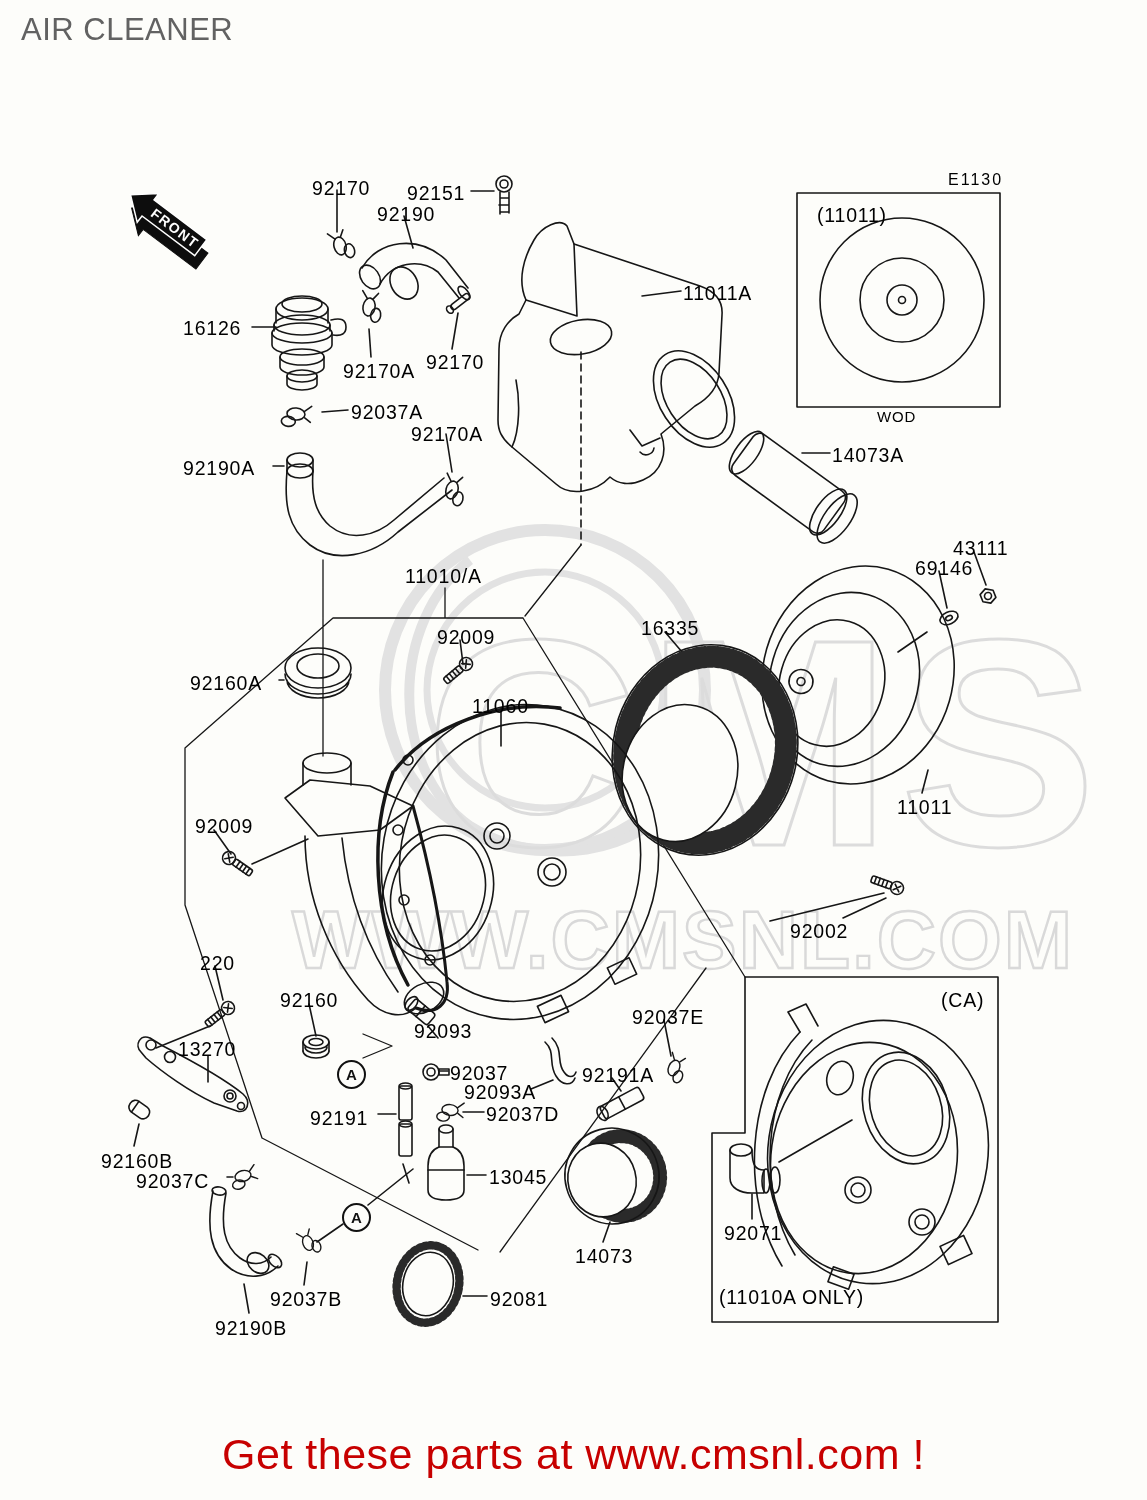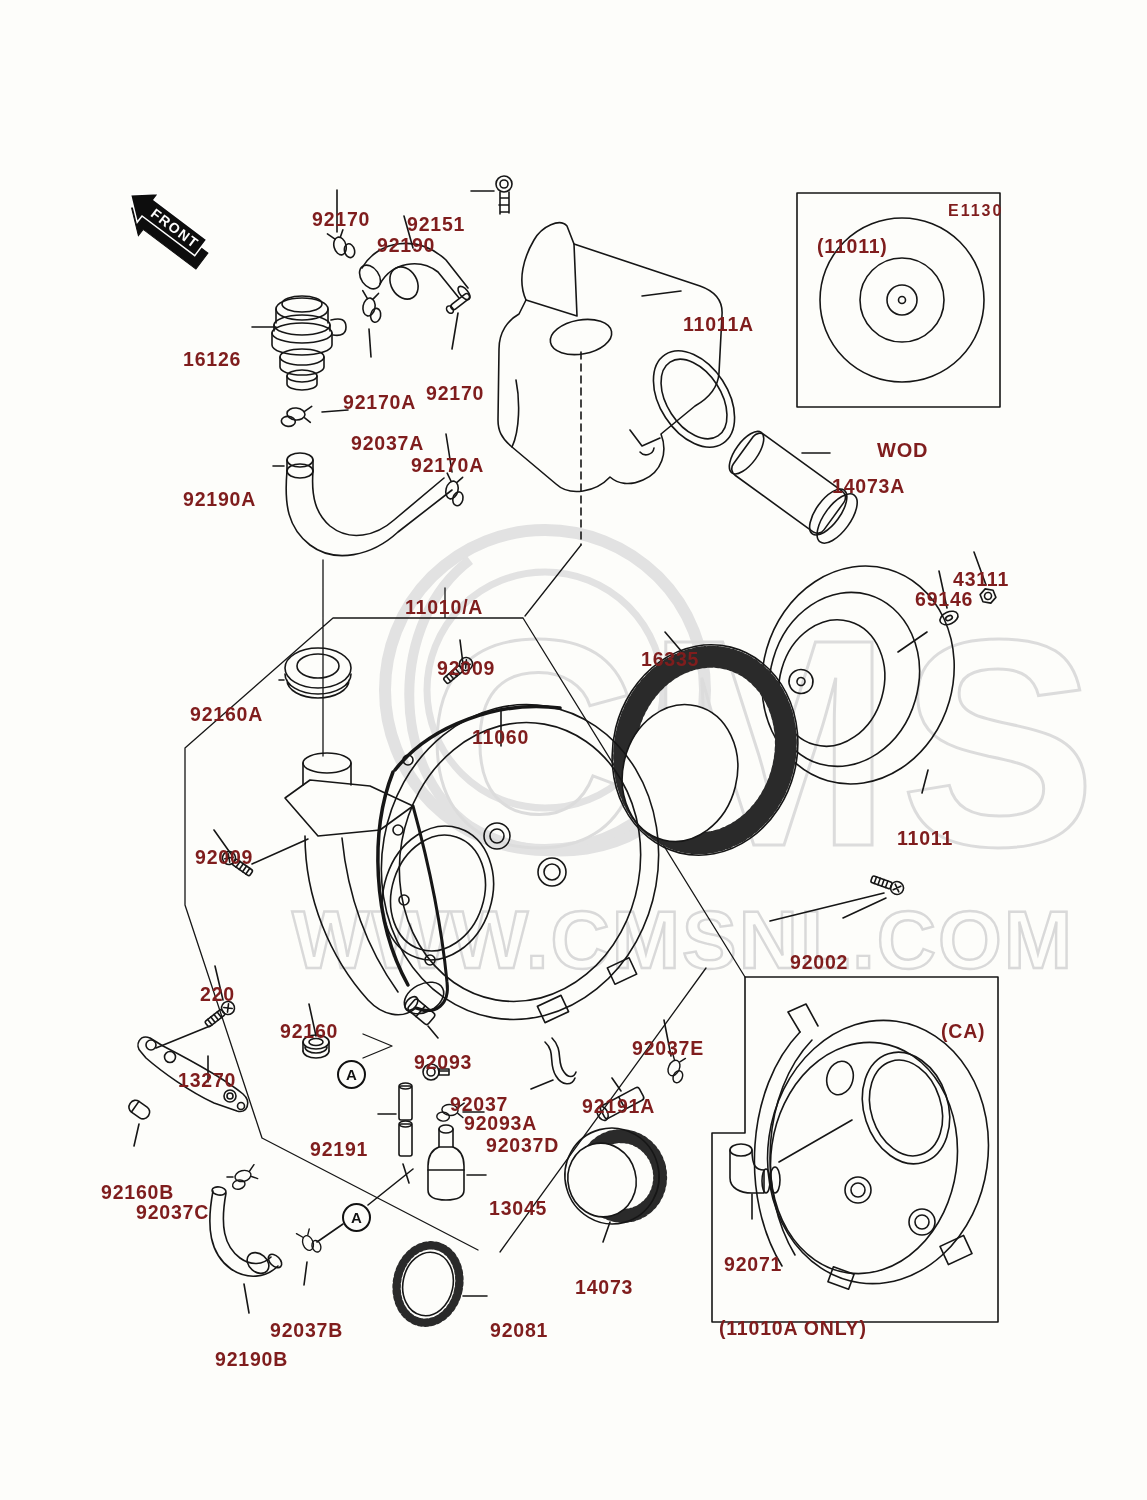--- a/index.html
+++ b/index.html
@@ -1,22 +1,22 @@
 <!DOCTYPE html>
 <html><head>
 <meta charset="utf-8">
 <style>
   html,body{margin:0;padding:0;background:#ffffff;}
   #page{position:relative;width:1147px;height:1500px;background:#fdfdfa;overflow:hidden;
         font-family:"Liberation Sans",sans-serif;}
   #diagram-svg{position:absolute;left:0;top:0;}
   .title{position:absolute;left:21px;top:12px;font-size:31px;color:#626262;
          letter-spacing:.5px;white-space:nowrap;}
-  .plabel{position:absolute;font-weight:bold;font-size:19.5px;letter-spacing:.8px;
-          color:#7f1d1d;white-space:nowrap;margin-top:31px;}
+  .plabel{position:absolute;font-weight:normal;font-size:19.5px;letter-spacing:.8px;
+          color:#000000;white-space:nowrap;}
   .small{font-size:16px;letter-spacing:2px;}
   .acircle{position:absolute;width:25px;height:25px;border:2px solid #111;border-radius:50%;
            font-weight:bold;font-size:15px;line-height:25px;text-align:center;color:#111;
            background:transparent;}
   .footer{position:absolute;left:0;right:0;top:1430px;text-align:center;font-size:43px;
           color:#c70000;letter-spacing:.5px;}
   .front-wrap{position:absolute;left:112px;top:176px;width:130px;height:110px;}
 </style>
 </head>
 <body>
@@ -309,24 +309,26 @@
   <div class="front-wrap">
     <svg width="130" height="110" viewBox="0 0 130 110">
       <g transform="rotate(37 60 50)">
         <polygon points="12,55 34,37 34,45 100,45 100,65 34,65 34,73" fill="#0d0d0d" stroke="#0d0d0d" transform="translate(5,5)"></polygon>
         <polygon points="8,50 30,32 30,40 96,40 96,60 30,60 30,68" fill="#0d0d0d" stroke="#ffffff" stroke-width="1.5"></polygon>
         <text x="36" y="55" fill="#ffffff" font-size="14" font-weight="bold" letter-spacing="1.5" font-family="Liberation Sans, sans-serif">FRONT</text>
       </g>
     </svg>
   </div>
 
+  <div class="title">AIR CLEANER</div>
+  <div class="footer">Get these parts at www.cmsnl.com !</div>
 
   <div class="plabel small" style="left:948px;top:171px">E1130</div>
   <div class="plabel" style="left:817px;top:204px">(11011)</div>
-  <div class="plabel" style="left:877px;top:408px;font-size:20px">WOD</div>
+  <div class="plabel" style="left:877px;top:408px;font-size:15px">WOD</div>
   <div class="plabel" style="left:941px;top:989px">(CA)</div>
   <div class="plabel" style="left:719px;top:1286px">(11010A ONLY)</div>
 
   <div class="acircle" style="left:337px;top:1060px">A</div>
   <div class="acircle" style="left:342px;top:1203px">A</div>
 
   <div class="plabel" style="left:312px;top:177px">92170</div>
   <div class="plabel" style="left:407px;top:182px">92151</div>
   <div class="plabel" style="left:377px;top:203px">92190</div>
   <div class="plabel" style="left:183px;top:317px">16126</div>

